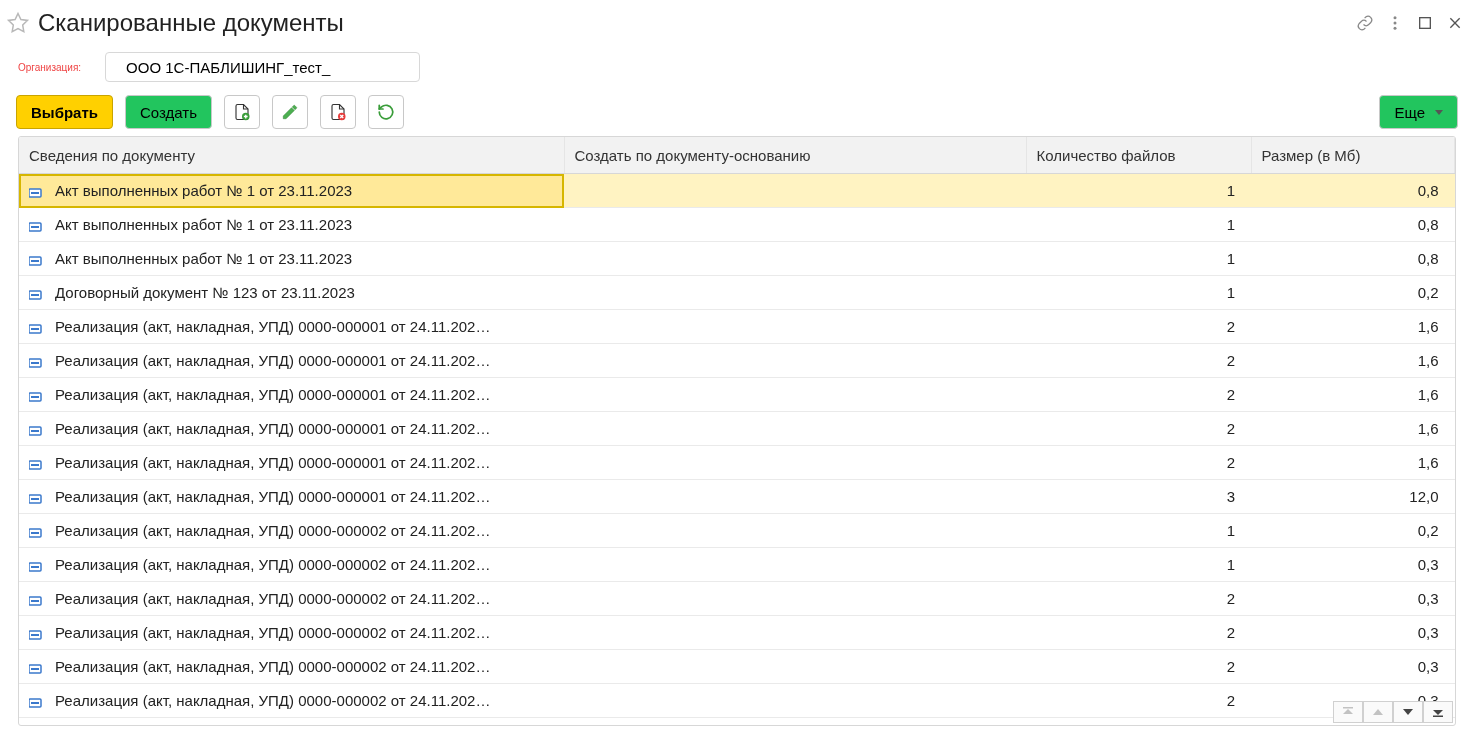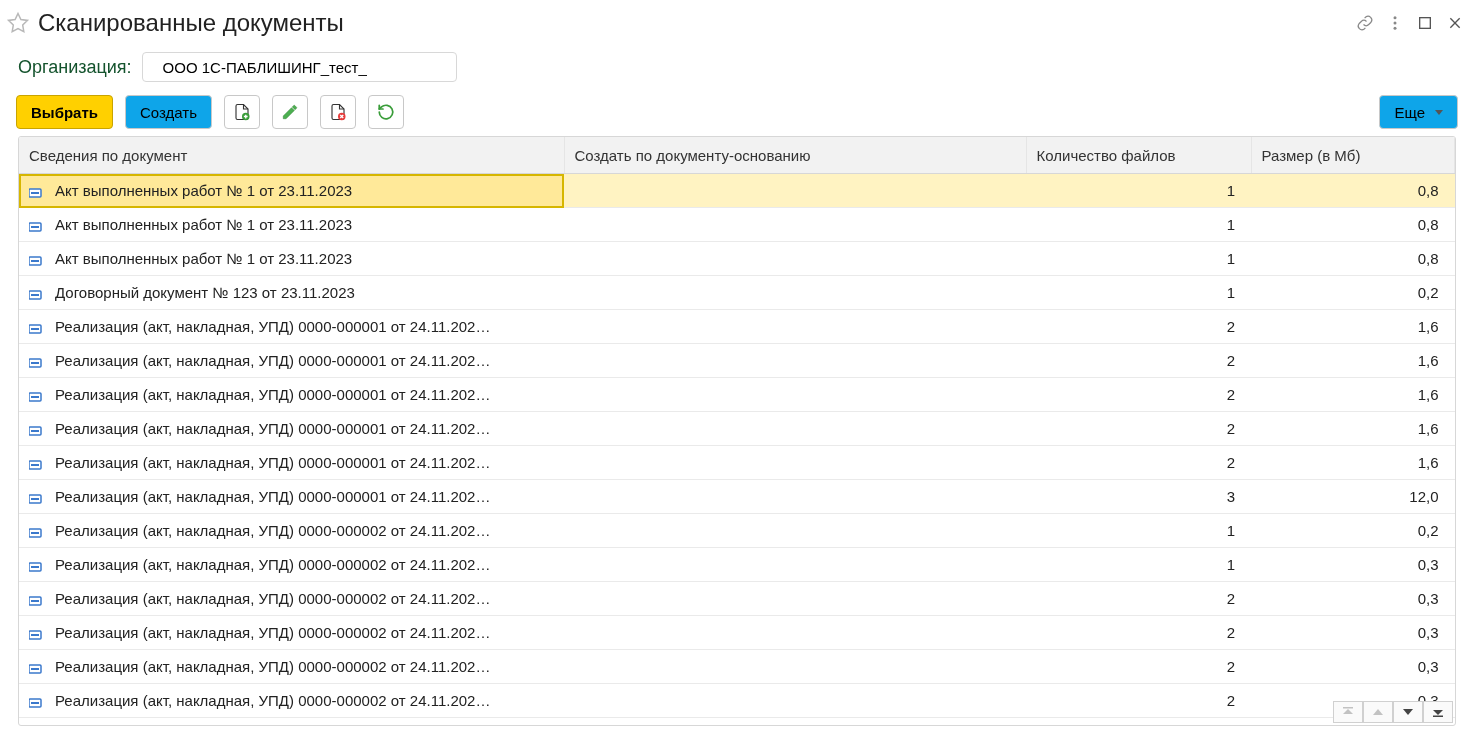--- a/index.html
+++ b/index.html
@@ -1,24 +1,24 @@
 <!DOCTYPE html>
 <html><head>
 <meta charset="utf-8">
 <style>
 html,body{margin:0;padding:0;width:1474px;height:750px;font-family:Arial,Helvetica,sans-serif;font-size:14px;color:#222;background:#fff;overflow:hidden}
 .titlebar{display:flex;align-items:center;height:46px;padding:0 4px;border-bottom:0 solid #ddd}
 .titlebar .star{width:28px;height:28px;display:flex;align-items:center;justify-content:center;color:#a0a0a0}
 .titlebar .title{font-size:24px;padding-left:6px;flex:1}
 .ti-btn{width:30px;height:30px;display:flex;align-items:center;justify-content:center;background:transparent;border:none;cursor:pointer}
 .filter-row{display:flex;align-items:center;height:42px;padding:0 18px}
-.filter-label{color:#14532d;margin-right:10px;font-size:18px}
+.filter-label{color:#ef4444;margin-right:24px;font-size:10px}
 .filter-input{width:273px;height:28px;border:1px solid #d8d8d8;border-radius:4px;padding:0 20px;font-size:15px;font-family:inherit}
 .toolbar{display:flex;align-items:center;height:48px;padding:0 16px;gap:12px}
-.btn{height:34px;padding:0 14px;border:1px solid #c8c8c8;border-radius:4px;background:#0ea5e9;font-size:15px;cursor:pointer;display:flex;align-items:center;gap:6px}
+.btn{height:34px;padding:0 14px;border:1px solid #c8c8c8;border-radius:4px;background:#22c55e;font-size:15px;cursor:pointer;display:flex;align-items:center;gap:6px}
 .btn.primary{background:#ffd000;border:1px solid #c9a400;font-weight:bold}
 .icon-btn{width:36px;height:34px;border:1px solid #c8c8c8;border-radius:4px;background:#fff;cursor:pointer;display:flex;align-items:center;justify-content:center}
 .spacer{flex:1}
 .btn .caret{border-top:5px solid #555;border-left:4px solid transparent;border-right:4px solid transparent;margin-left:4px}
 .table-wrap{border:1px solid #d7d7d7;margin:0 18px;height:588px;position:relative;overflow:hidden;border-radius:3px}
 .table-scroll{overflow:hidden;height:100%}
 table{border-collapse:collapse;width:100%;table-layout:fixed;font-size:15px}
 thead th{background:#f2f2f2;border-bottom:1px solid #d7d7d7;border-right:1px solid #e5e5e5;height:36px;padding:0 10px;font-weight:400;color:#333;text-align:left}
 thead th.num{text-align:left}
 tbody td{border-bottom:1px solid #eaeaea;height:33px;padding:0 10px;white-space:nowrap;overflow:hidden;text-overflow:ellipsis}
@@ -117,21 +117,21 @@
   <div class="table-scroll">
     <table>
       <colgroup>
           <col style="width:545px">
           <col style="width:462px">
           <col style="width:225px">
           <col>
         </colgroup>
       <thead>
         <tr>
-          <th>Сведения по документ</th>
+          <th>Сведения по документу</th>
           <th>Создать по документу-основанию</th>
           <th class="num">Количество файлов</th>
           <th class="num">Размер (в Мб)</th>
         </tr>
       </thead>
       <tbody id="tbody">
           <tr class="selected">
             <td>
               <div class="doc-cell">
                 <span class="row-icon">

